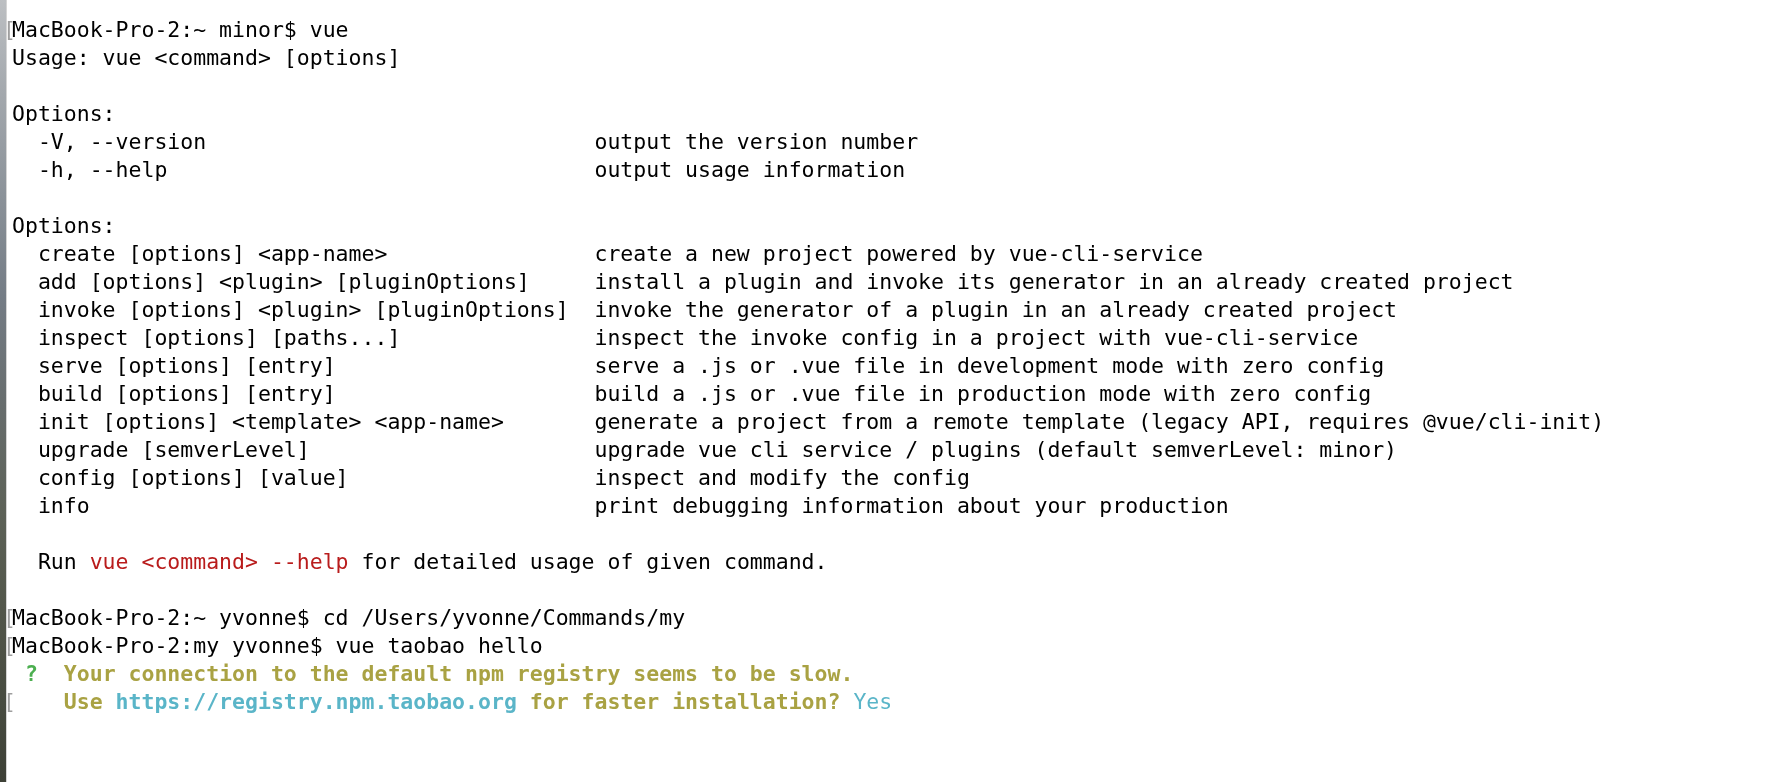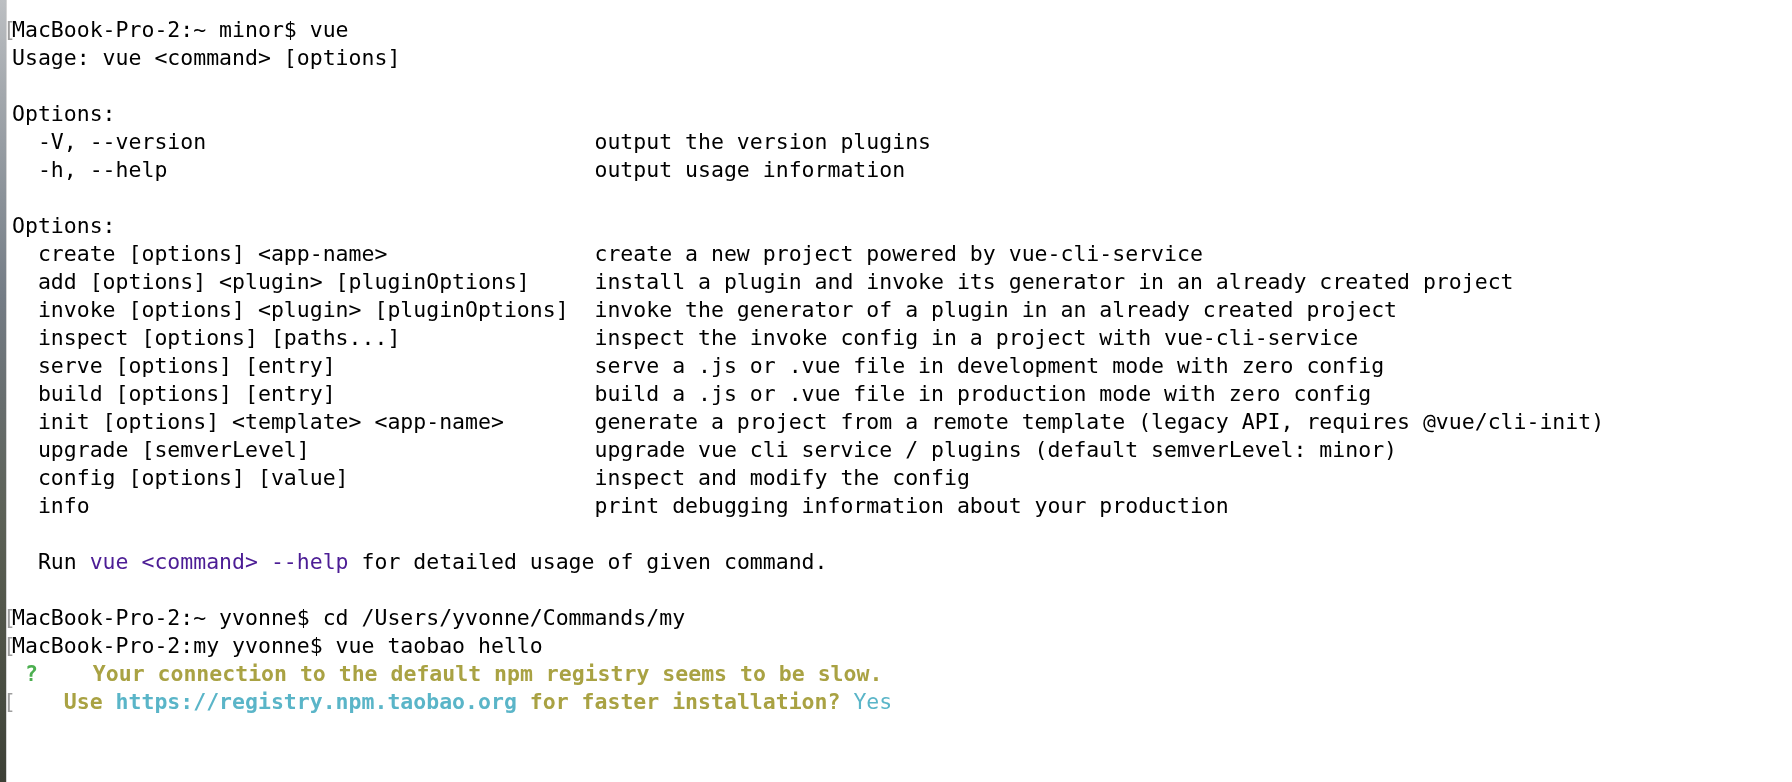--- a/index.html
+++ b/index.html
@@ -26,35 +26,35 @@
 </head>
 <body>
 
 <div class="screen">
   <div class="wallpaper-strip"></div>
   <div class="terminal">
       <div class="line"><span class="gutter" style="color: rgb(158, 158, 158);">[</span><span class="seg">MacBook-Pro-2:~ minor$ vue</span></div>
       <div class="line"><span class="seg">Usage: vue &lt;command&gt; [options]</span></div>
       <div class="line">&nbsp;</div>
       <div class="line"><span class="seg">Options:</span></div>
-      <div class="line"><span class="seg">  -V, --version                              output the version plugins</span></div>
+      <div class="line"><span class="seg">  -V, --version                              output the version number</span></div>
       <div class="line"><span class="seg">  -h, --help                                 output usage information</span></div>
       <div class="line">&nbsp;</div>
       <div class="line"><span class="seg">Options:</span></div>
       <div class="line"><span class="seg">  create [options] &lt;app-name&gt;                create a new project powered by vue-cli-service</span></div>
       <div class="line"><span class="seg">  add [options] &lt;plugin&gt; [pluginOptions]     install a plugin and invoke its generator in an already created project</span></div>
       <div class="line"><span class="seg">  invoke [options] &lt;plugin&gt; [pluginOptions]  invoke the generator of a plugin in an already created project</span></div>
       <div class="line"><span class="seg">  inspect [options] [paths...]               inspect the invoke config in a project with vue-cli-service</span></div>
       <div class="line"><span class="seg">  serve [options] [entry]                    serve a .js or .vue file in development mode with zero config</span></div>
       <div class="line"><span class="seg">  build [options] [entry]                    build a .js or .vue file in production mode with zero config</span></div>
       <div class="line"><span class="seg">  init [options] &lt;template&gt; &lt;app-name&gt;       generate a project from a remote template (legacy API, requires @vue/cli-init)</span></div>
       <div class="line"><span class="seg">  upgrade [semverLevel]                      upgrade vue cli service / plugins (default semverLevel: minor)</span></div>
       <div class="line"><span class="seg">  config [options] [value]                   inspect and modify the config</span></div>
       <div class="line"><span class="seg">  info                                       print debugging information about your production</span></div>
       <div class="line">&nbsp;</div>
-      <div class="line"><span class="seg">  Run </span><span class="seg" style="color: #4c1d95;">vue &lt;command&gt; --help</span><span class="seg"> for detailed usage of given command.</span></div>
+      <div class="line"><span class="seg">  Run </span><span class="seg" style="color: #b91c1c;">vue &lt;command&gt; --help</span><span class="seg"> for detailed usage of given command.</span></div>
       <div class="line">&nbsp;</div>
       <div class="line"><span class="gutter" style="color: rgb(158, 158, 158);">[</span><span class="seg">MacBook-Pro-2:~ yvonne$ cd /Users/yvonne/Commands/my</span></div>
       <div class="line"><span class="gutter" style="color: rgb(158, 158, 158);">[</span><span class="seg">MacBook-Pro-2:my yvonne$ vue taobao hello</span></div>
-      <div class="line"><span class="seg"> </span><span class="seg b" style="color: rgb(76, 175, 80);">?</span><span class="seg">  </span><span class="seg b" style="color: rgb(169, 162, 67); margin-left: 29px;">Your connection to the default npm registry seems to be slow.</span></div>
+      <div class="line"><span class="seg"> </span><span class="seg b" style="color: rgb(76, 175, 80);">?</span><span class="seg">  </span><span class="seg b" style="color: rgb(169, 162, 67);">Your connection to the default npm registry seems to be slow.</span></div>
       <div class="line"><span class="gutter" style="color: rgb(158, 158, 158);">[</span><span class="seg">    </span><span class="seg b" style="color: rgb(169, 162, 67);">Use </span><span class="seg b" style="color: rgb(90, 181, 200);">https://registry.npm.taobao.org</span><span class="seg b" style="color: rgb(169, 162, 67);"> for faster installation? </span><span class="seg" style="color: rgb(90, 181, 200);">Yes</span></div>
     </div>
 </div>
 
 </body></html>

